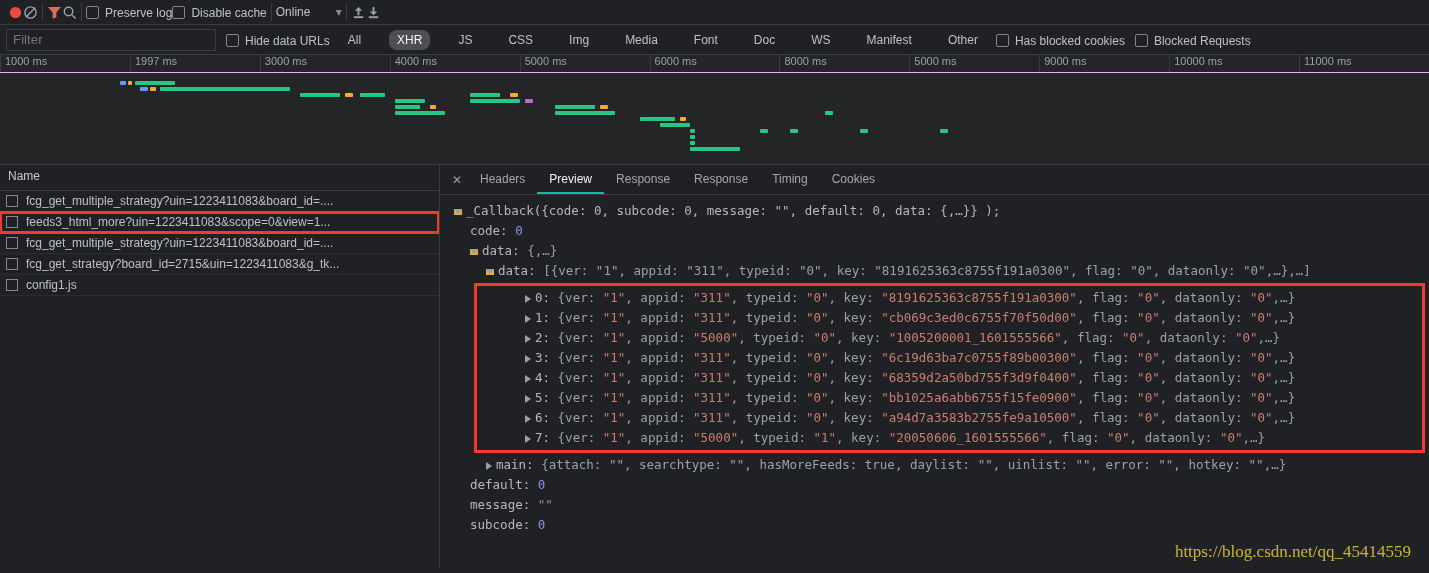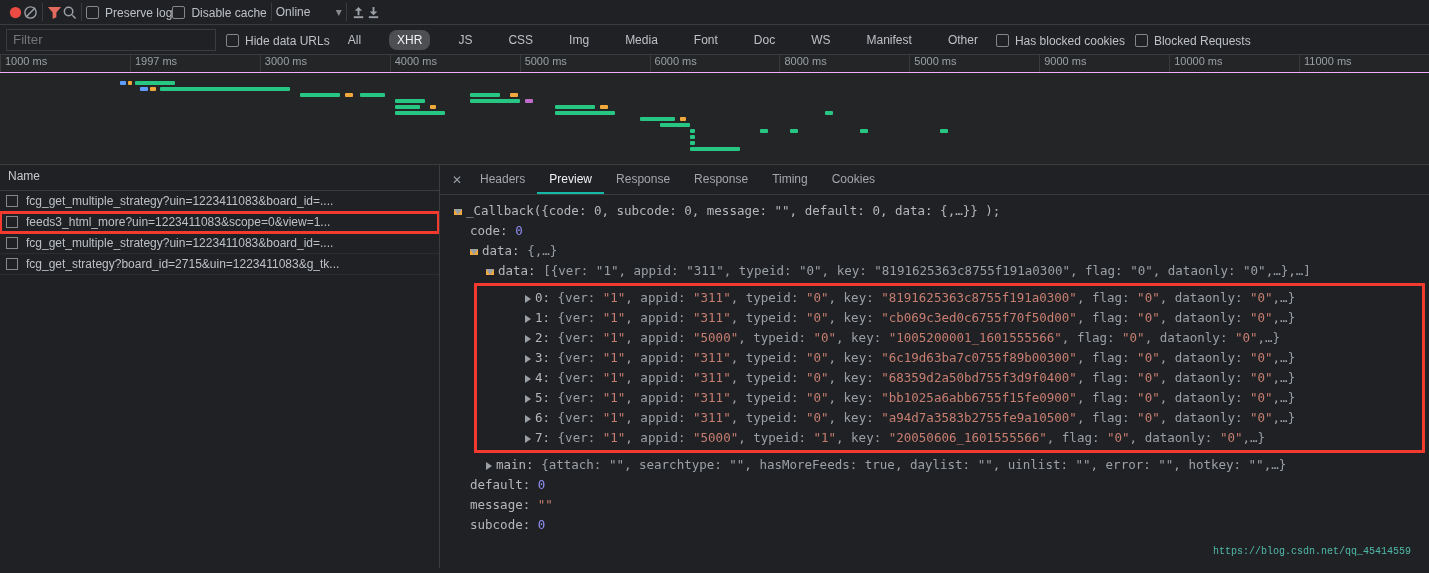--- a/index.html
+++ b/index.html
@@ -46,21 +46,21 @@
 .caret.c{border-width:4px 0 4px 6px;border-color:transparent transparent transparent #9aa0a6}
 .dim{color:#9aa0a6}
 .key{color:#b4b7bb}
 .str{color:#c77e71}
 .num{color:#8f8ff1}
 .und{color:#808187}
 .arr-box{border:3px solid #f43a2f;margin:2px 0 2px 20px;padding:2px 0 2px 0}
 .ind1{padding-left:16px}
 .ind2{padding-left:32px}
 .ind3{padding-left:48px}
-.watermark{position:absolute;right:18px;bottom:6px;color:#5eead4;font-size:10px;opacity:.75;font-family:Liberation Mono, monospace}
+.watermark{position:absolute;right:18px;bottom:6px;color:#fde047;font-size:17px;opacity:.75;font-family:Liberation Serif, serif}
 </style>
 </head>
 <body>
 
 <div class="row toolbar">
   <span class="t-ico">
       <svg viewBox="0 0 16 16">
         <circle cx="8" cy="8" r="6" fill="#ec4b43"></circle>
       </svg>
     </span>
@@ -185,20 +185,24 @@
           <span>feeds3_html_more?uin=1223411083&amp;scope=0&amp;view=1...</span>
         </div>
         <div class="req">
           <span class="ic"></span>
           <span>fcg_get_multiple_strategy?uin=1223411083&amp;board_id=....</span>
         </div>
         <div class="req">
           <span class="ic"></span>
           <span>fcg_get_strategy?board_id=2715&amp;uin=1223411083&amp;g_tk...</span>
         </div>
+        <div class="req">
+          <span class="ic"></span>
+          <span>config1.js</span>
+        </div>
       </div>
   </div>
   <div class="det-pane">
     <div class="tabs">
       <span class="close-ic">✕</span>
       <div id="tabs-holder" style="display:flex">
           <div class="tab">Headers</div>
           <div class="tab active">Preview</div>
           <div class="tab">Response</div>
           <div class="tab">Response</div>

